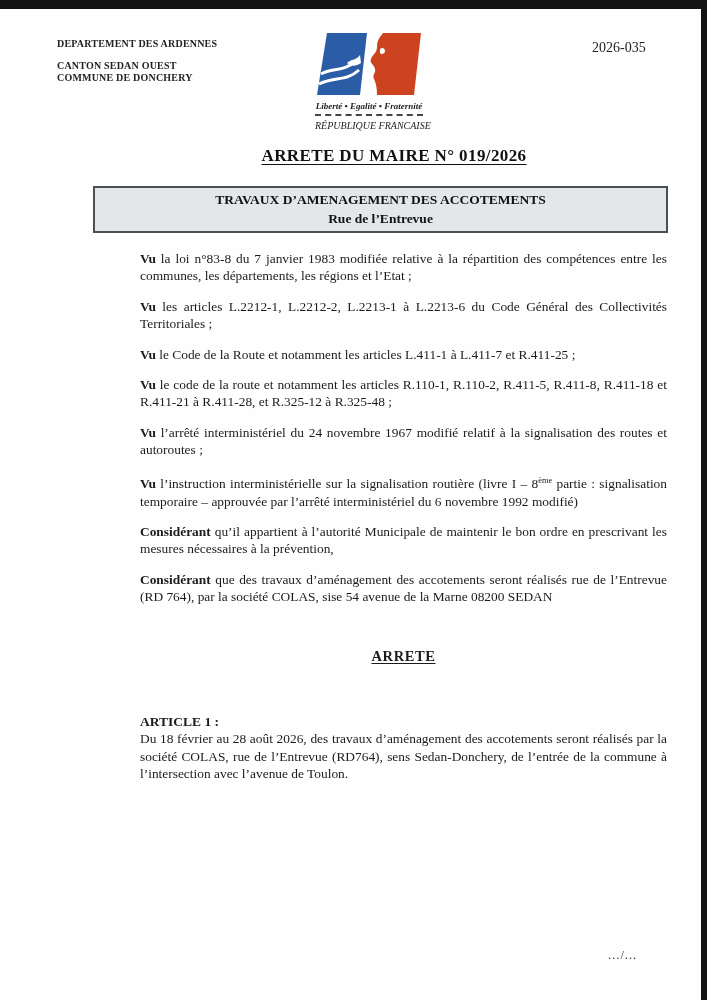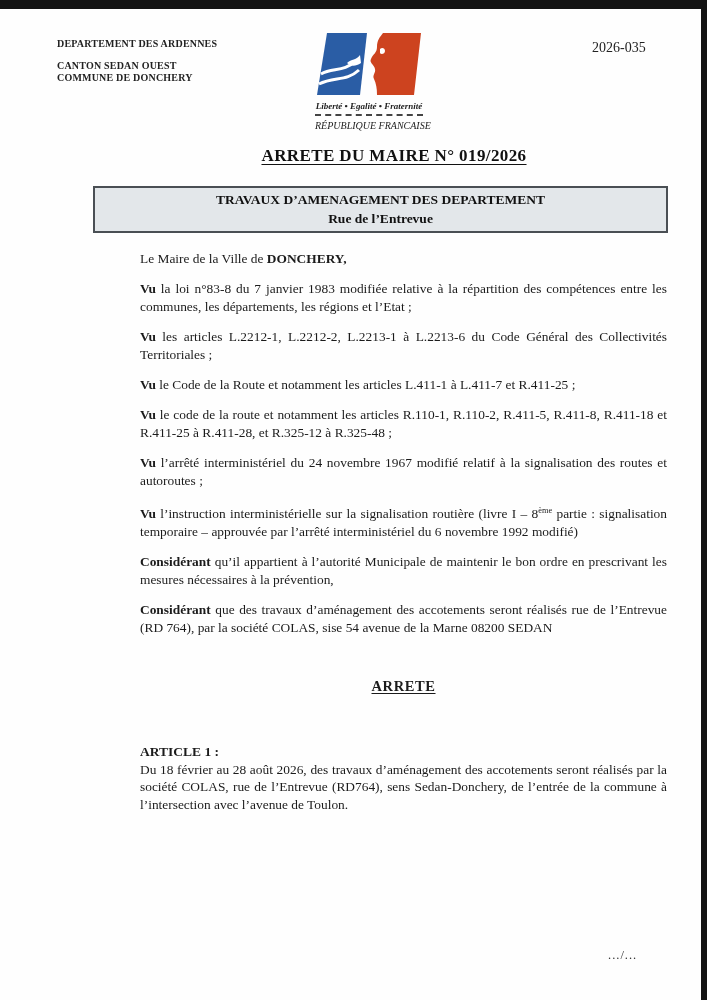--- a/index.html
+++ b/index.html
@@ -73,36 +73,35 @@
       <path d="M63 16 C65 14 68 15 68 18 C68 21 64 22 63 20 Z" fill="#ffffff"></path>
     </svg>
     <div class="logo-motto">Liberté • Egalité • Fraternité</div>
     <div class="logo-divider"></div>
     <div class="logo-republic">RÉPUBLIQUE FRANCAISE</div>
   </div>
 
   <div class="doc-title">ARRETE DU MAIRE N° 019/2026</div>
 
   <div class="subject-box">
-    <div>TRAVAUX D’AMENAGEMENT DES DEPARTEMENT</div>
+    <div>TRAVAUX D’AMENAGEMENT DES ACCOTEMENTS</div>
     <div>Rue de l’Entrevue</div>
   </div>
 
   <div class="body-text">
 
-    <p><span>Le Maire de la Ville de </span><span class="lead">DONCHERY,</span></p>
 
 
     <p><span class="lead">Vu</span><span> la loi n°83-8 du 7 janvier 1983 modifiée relative à la répartition des compétences entre les communes, les départements, les régions et l’Etat ;</span></p>
 
     <p><span class="lead">Vu</span><span> les articles L.2212-1, L.2212-2, L.2213-1 à L.2213-6 du Code Général des Collectivités Territoriales ;</span></p>
 
     <p><span class="lead">Vu</span><span> le Code de la Route et notamment les articles L.411-1 à L.411-7 et R.411-25 ;</span></p>
 
-    <p><span class="lead">Vu</span><span> le code de la route et notamment les articles R.110-1, R.110-2, R.411-5, R.411-8, R.411-18 et R.411-25 à R.411-28, et R.325-12 à R.325-48 ;</span></p>
+    <p><span class="lead">Vu</span><span> le code de la route et notamment les articles R.110-1, R.110-2, R.411-5, R.411-8, R.411-18 et R.411-21 à R.411-28, et R.325-12 à R.325-48 ;</span></p>
 
     <p><span class="lead">Vu</span><span> l’arrêté interministériel du 24 novembre 1967 modifié relatif à la signalisation des routes et autoroutes ;</span></p>
 
     <p><span class="lead">Vu</span><span> l’instruction interministérielle sur la signalisation routière (livre I – 8</span><sup>ème</sup><span> partie : signalisation temporaire – approuvée par l’arrêté interministériel du 6 novembre 1992 modifié)</span></p>
 
     <p><span class="lead">Considérant</span><span> qu’il appartient à l’autorité Municipale de maintenir le bon ordre en prescrivant les mesures nécessaires à la prévention,</span></p>
 
     <p><span class="lead">Considérant</span><span> que des travaux d’aménagement des accotements seront réalisés rue de l’Entrevue (RD 764), par la société COLAS, sise 54 avenue de la Marne 08200 SEDAN</span></p>
 
 

